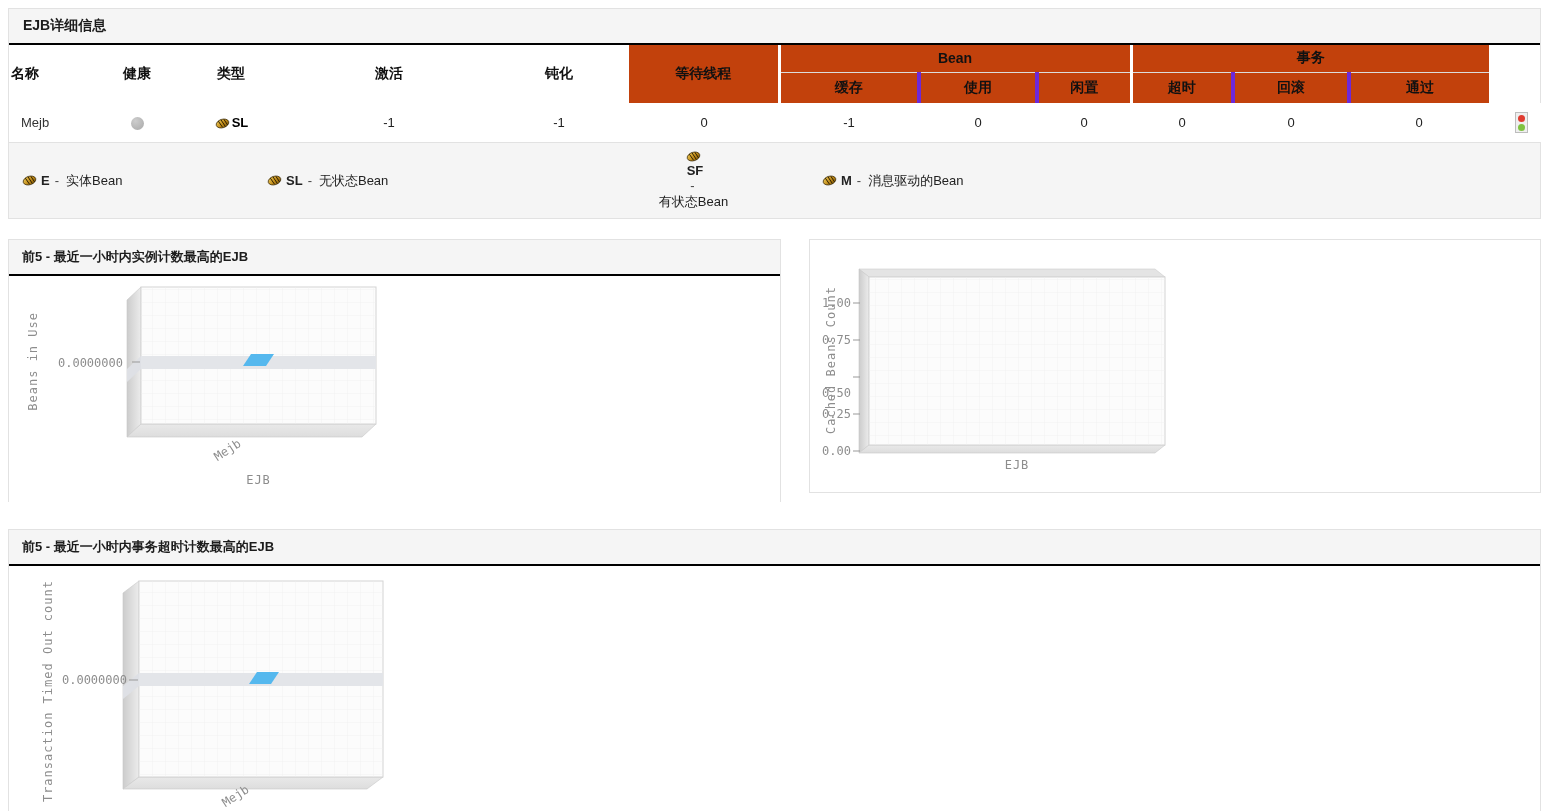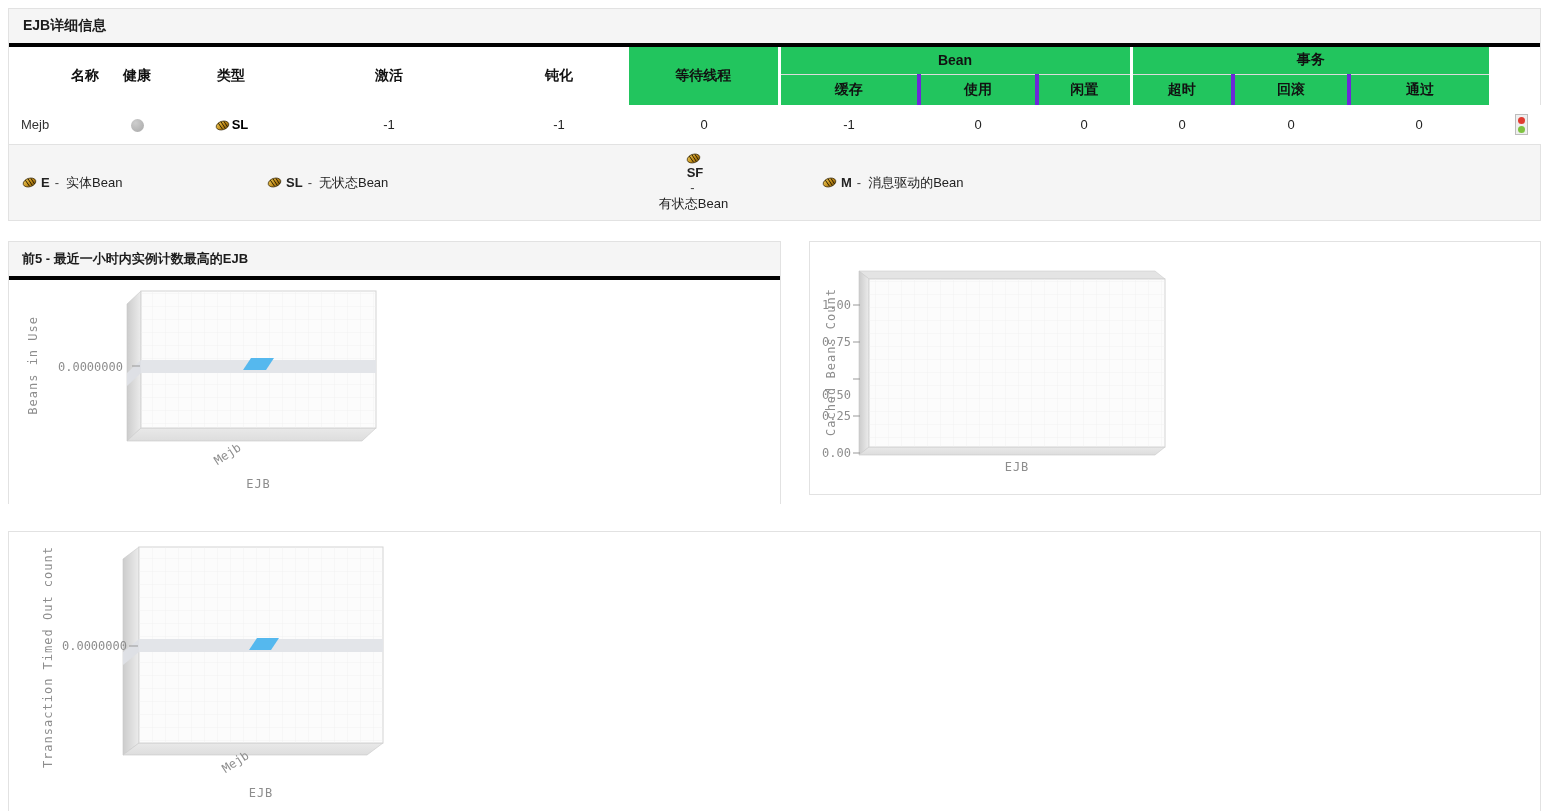--- a/index.html
+++ b/index.html
@@ -1,35 +1,35 @@
 <!DOCTYPE html>
 <html><head>
 <meta charset="utf-8">
 <style>
   * { margin:0; padding:0; box-sizing:border-box; }
   html,body { background:#fff; width:1550px; font-family:"Liberation Sans",sans-serif; }
   .page { width:1550px; height:811px; padding:8px 9px 8px 8px; }
 
   .panel { border:1px solid #e2e2e2; background:#fff; }
-  .panel-title { background:#f5f5f5; border-bottom:4px solid #000000;
+  .panel-title { background:#f5f5f5; border-bottom:2px solid #000000;
     font-weight:bold; font-size:14px; color:#1c1c1c; padding:8px 14px; }
   .panel-title.small { font-size:13px; padding:8px 13px; }
 
   
   table { border-collapse:collapse; width:100%; table-layout:fixed; }
   th { font-weight:bold; font-size:14px; color:#111; text-align:center; padding:3px 2px; }
   th.group { border-bottom:1px solid #dcdcdc; }
-  .shade { background:#22c55e; }
+  .shade { background:#c2410c; }
   .gapL { border-left:3px solid #fff; }
   .sepL { border-left:4px solid #6d28d9; }
   thead tr.grouprow th { height:27px; }
   thead tr.subrow th { height:31px; }
   tbody td { font-size:13px; color:#222; text-align:center; padding:9px 2px; background:#fff; }
   td.namecell { text-align:left; padding-left:12px; color:#333; }
-  th.namecol { text-align:right; }
+  th.namecol { text-align:left; }
 
   .dot-health { display:inline-block; width:13px; height:13px; border-radius:50%;
     background:radial-gradient(circle at 35% 30%, #cdcdcd, #a8a8a8); vertical-align:middle; }
   .typeflag { font-weight:bold; font-size:13px; color:#000; vertical-align:middle; }
   .bean-ic { vertical-align:middle; margin-right:1px; }
   .traffic { display:inline-flex; flex-direction:column; align-items:center; justify-content:center;
     width:13px; height:21px; background:#efefef; border:1px solid #bdbdbd; gap:2px; vertical-align:middle; }
   .traffic i { width:7px; height:7px; border-radius:50%; display:block; }
   .traffic .r { background:#e03c31; }
   .traffic .g { background:#7fc241; }
@@ -238,20 +238,21 @@
         <span class="c-tick" style="left:4px; top:93px; width:37px;">0.75</span>
         <span class="c-tick" style="left:4px; top:146px; width:37px;">0.50</span>
         <span class="c-tick" style="left:4px; top:167px; width:37px;">0.25</span>
         <span class="c-tick" style="left:4px; top:204px; width:37px;">0.00</span>
         <span class="c-xlabel" style="left:59px; top:218px; width:296px;">EJB</span>
       </div>
     </section>
   </div>
 
   <section class="panel" style="width:1533px; height:320px; margin-top:27px;">
+    <div class="panel-title small">前5 - 最近一小时内事务超时计数最高的EJB</div>
     <div class="chart-area" style="width:1531px; height:286px;">
       <svg class="chart3d" width="1531" height="286">
         <polygon points="114,27 130,15 130,211 114,223" fill="url(#wallGrad)" stroke="#c8c8c8" stroke-width="0.6"></polygon>
         <polygon points="130,211 374,211 358,223 114,223" fill="url(#floorGrad)" stroke="#c8c8c8" stroke-width="0.6"></polygon>
         <rect x="130" y="15" width="244" height="196" fill="#fcfcfc" stroke="#d4d4d4"></rect>
         <rect x="130.5" y="15.5" width="243" height="195" fill="url(#gridPat)"></rect>
         <polygon points="114,120 130,107 130,120 114,133" fill="#dee0e5"></polygon>
         <rect x="130" y="107" width="244" height="13" fill="#e3e5e9"></rect>
         <polygon points="240,118 262,118 270,106 248,106" fill="#55b8ee"></polygon>
         <line x1="120" y1="114" x2="129" y2="114" stroke="#999"></line>

